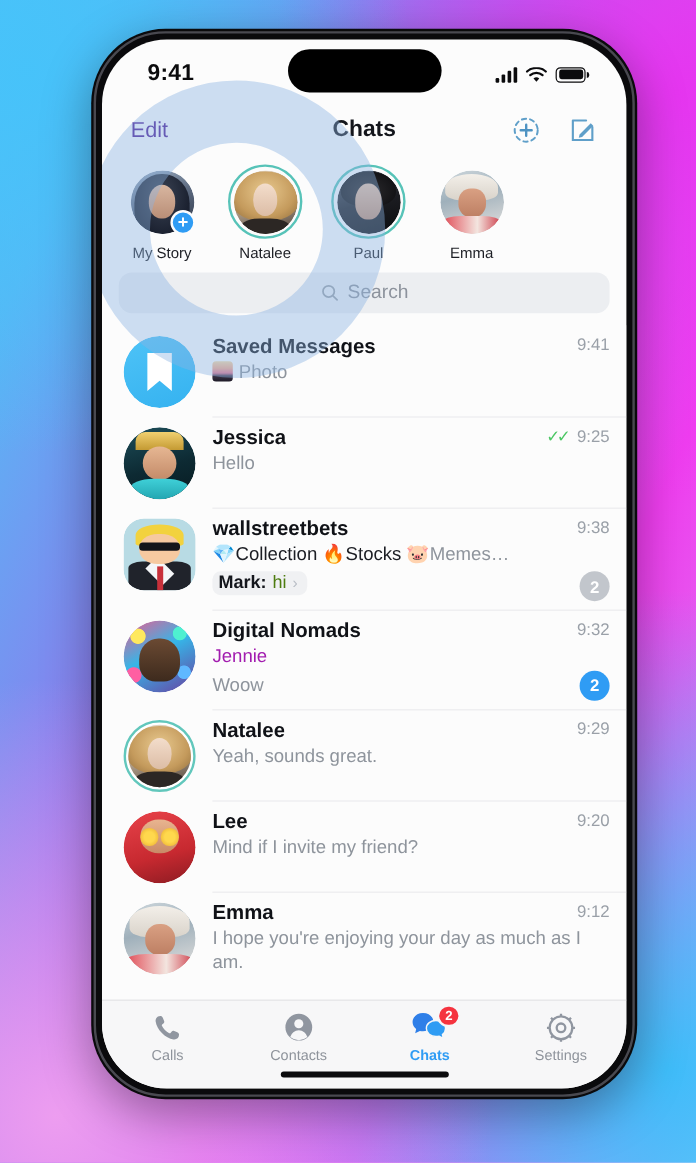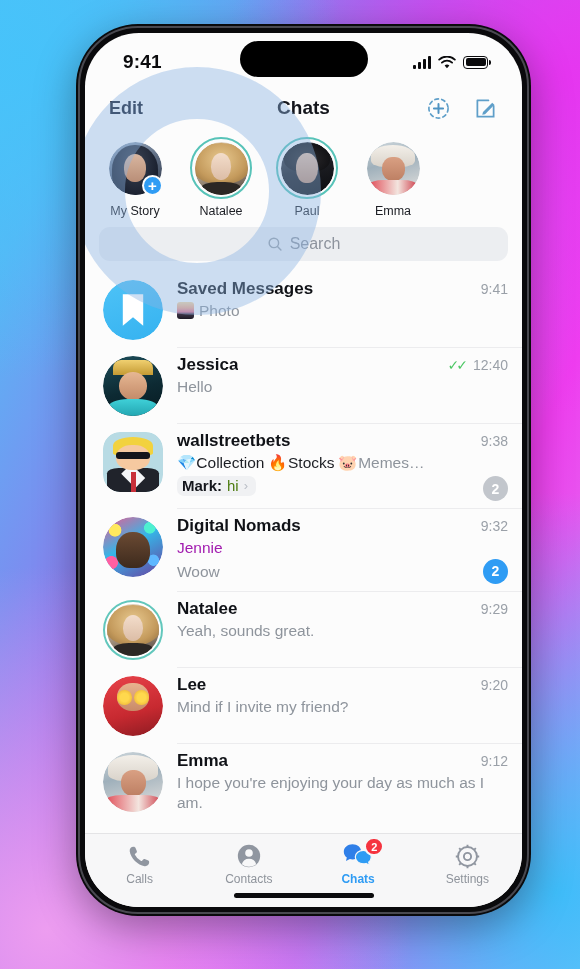--- a/index.html
+++ b/index.html
@@ -68,21 +68,21 @@
     position:relative; padding:1.5px;
   }
   .battery::after{content:"";position:absolute;right:-4px;top:3.5px;width:2px;height:5px;background:#0b0b0d;border-radius:0 2px 2px 0;}
   .battery b{display:block;height:100%;width:100%;background:#0b0b0d;border-radius:2px;}
 
   
   .navbar{
     flex:0 0 46px; display:flex; align-items:center; justify-content:space-between;
     padding:0 24px; position:relative; z-index:5;
   }
-  .nav-edit{ font-size:18px; color:#0f172a;font-weight:bold; }
+  .nav-edit{ font-size:18px; color:#4c1d95; }
   .nav-title{
     position:absolute; left:0; right:0; text-align:center;
     font-size:19px; font-weight:700; color:#14161c; pointer-events:none;
   }
   .nav-actions{ display:flex; align-items:center; gap:22px; margin-left:auto; }
 
   
   .stories{
     flex:0 0 96px; display:flex; align-items:flex-start;
     padding:6px 0 0 14px; gap:14px; position:relative; z-index:5; overflow:hidden;
@@ -114,21 +114,21 @@
   .chatlist{ flex:1 1 auto; overflow:hidden; position:relative; z-index:4; background:#fcfcfc;}
   .row{ display:flex; padding:7px 14px 7px 18px; position:relative; align-items:flex-start;}
   .row + .row::before{
     content:""; position:absolute; left:92px; right:0; top:0; height:1px;
     background:#ececee;
   }
   .row-av{ flex:0 0 60px; width:60px;height:60px;border-radius:50%; overflow:hidden; position:relative; margin-top:2px;}
   .row-av.squircle{ border-radius:17px; }
   .row-av.storyring{ border:2px solid #62c7bc; padding:2px; background:#fff;}
   .row-body{ flex:1 1 auto; min-width:0; padding-left:14px; padding-top:1px;}
-  .row-line1{ display:flex; align-items:center;}
+  .row-line1{ display:flex; align-items:flex-start;}
   .row-title{ font-size:17px; font-weight:700; color:#101217; white-space:nowrap; overflow:hidden; text-overflow:ellipsis;}
   .row-meta{ margin-left:auto; display:flex; align-items:center; gap:5px; padding-left:8px;}
   .row-time{ font-size:14px; color:#9aa0a8; }
   .row-sub{ font-size:15.5px; color:#8e949c; margin-top:2px; line-height:1.33;}
   .row-sub.twoline{ display:block; }
   .sub-author{ color:#a21caf; }
   .topics{ font-size:15.5px; margin-top:2px; line-height:1.3; white-space:nowrap; overflow:hidden;}
   .topics b{ color:#1c1e24; font-weight:400;}
   .topics span.dim{ color:#8e949c;}
   .replychip{
@@ -405,21 +405,21 @@
               <div class="crown"></div>
               <div class="face"></div>
               <div class="scarf"></div>
             </div>
         </div>
         <div class="row-body">
           <div class="row-line1">
             <span class="row-title">Jessica</span>
             <span class="row-meta">
               <span class="ticks">✓✓</span>
-              <span class="row-time">12:40</span>
+              <span class="row-time">9:25</span>
             </span>
           </div>
           <div class="row-sub">Hello</div>
         </div>
       </div>
 
       <div class="row">
         <div class="row-av squircle">
           <div class="ava a-wsb">
             <div class="suit"></div>

